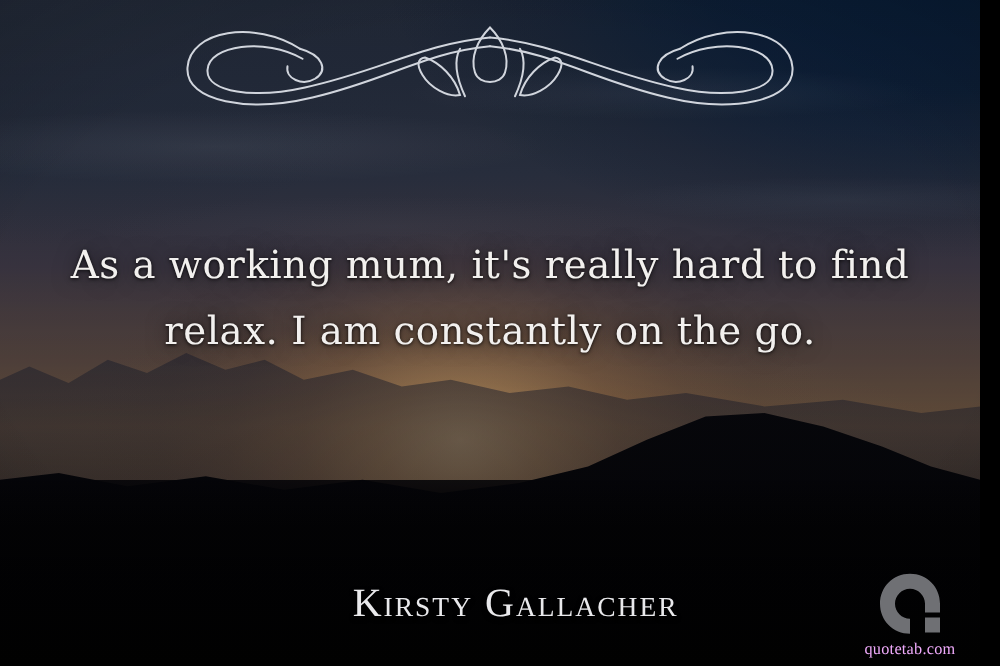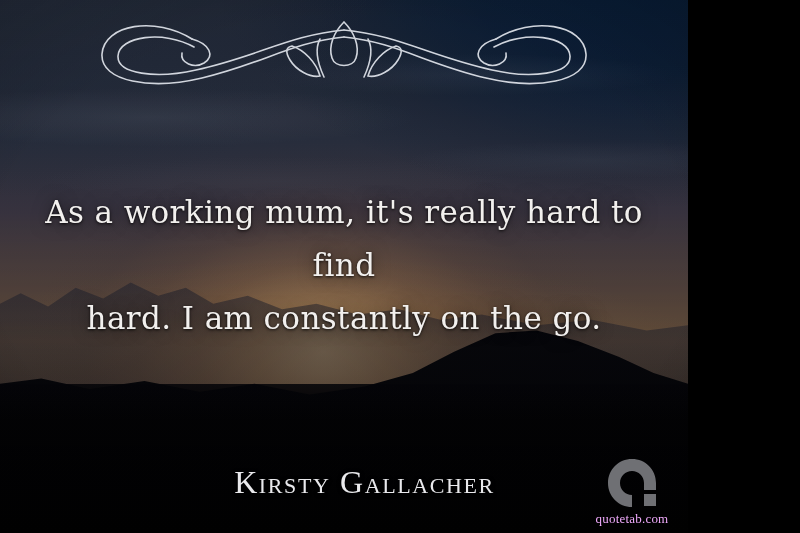--- a/index.html
+++ b/index.html
@@ -2,21 +2,21 @@
 <html><head>
 <meta charset="utf-8">
 <style>
   html, body {
     margin: 0;
     padding: 0;
     background: #000;
   }
   #poster {
     position: relative;
-    width: 688px;
+    width: 784px;
     height: 533px;
     overflow: hidden;
     background: #0a1422;
     font-family: "Liberation Serif", serif;
     user-select: none;
   }
 
   
   .bg-layer { position: absolute; inset: 0; }
 
@@ -203,21 +203,21 @@
         <path d="M372 40 C 360 44, 348 56, 344 70 C 354 72, 368 64, 374 54 C 379 46, 378 41, 372 40 Z"></path>
 
         <path d="M300 71 C 294 58, 290 44, 296 33"></path>
         <path d="M340 71 C 346 58, 350 44, 344 33"></path>
       </g>
     </svg>
   </div>
 
   <div class="quote">
     <div>As a working mum, it's really hard to find</div>
-    <div>hard. I am constantly on the go.</div>
+    <div>relax. I am constantly on the go.</div>
   </div>
 
   <div class="author">Kirsty Gallacher</div>
 
   <div class="watermark">
     <div class="watermark-mark">
       <svg width="56" height="56" viewBox="0 0 56 56" xmlns="http://www.w3.org/2000/svg">
 
         <path d="M28 3 C 14.5 3, 4 13.5, 4 27 C 4 40.5, 14.5 51, 28 51 L 28 39
                  C 21.4 39, 16 33.6, 16 27 C 16 20.4, 21.4 15, 28 15

